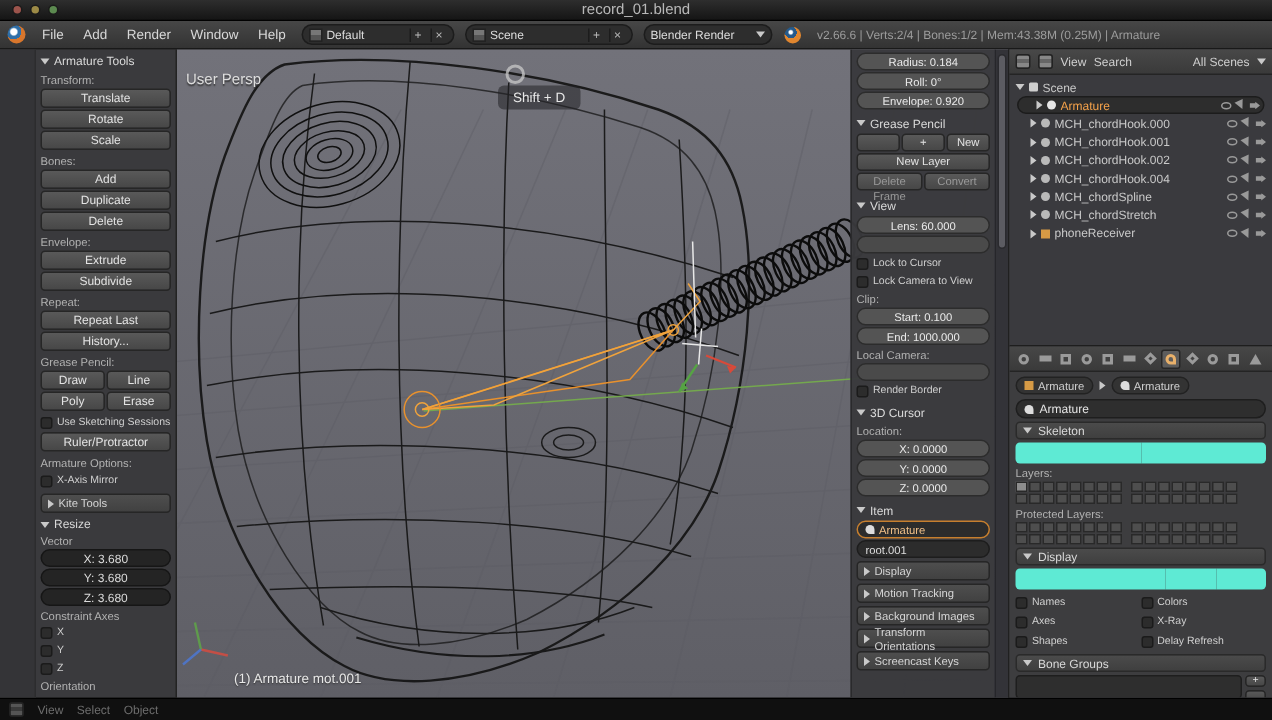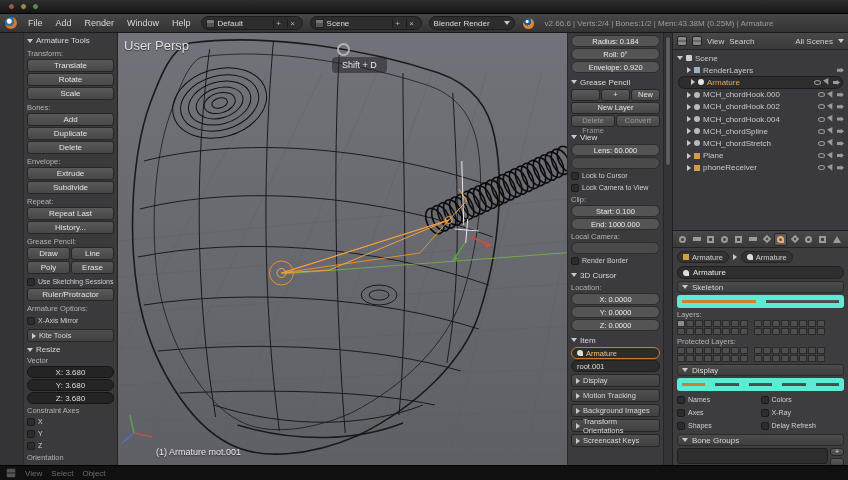--- a/index.html
+++ b/index.html
@@ -34,21 +34,21 @@
   .row2{display:flex;gap:1px}.row2 .btn{flex:1}
   .chk{display:flex;align-items:center;gap:3px;height:11px;margin:1px 0}
   .chk .bx{width:8px;height:8px;background:#2c2c2c;border:1px solid #1b1b1b;border-radius:2px;flex:none}
   .chk .tx{font-size:7px;color:#cfcfcf;white-space:nowrap}
   .collap{height:13px;background:linear-gradient(#4e4e4e,#414141);border:1px solid #262626;border-radius:3px;display:flex;align-items:center;gap:3px;padding:0 4px;font-size:7.5px;color:#d6d6d6;margin:2px 0}
   .op{margin-top:auto}
   .fldD{height:12px;background:#242424;border:1px solid #161616;border-radius:6px;color:#dcdcdc;font-size:8px;display:flex;align-items:center;justify-content:center;margin-bottom:1px}
   
   .viewport{flex:1;position:relative;overflow:hidden;background:linear-gradient(#72727a,#5f5f66)}
   #scene{position:absolute;inset:0;width:100%;height:100%}
-  .vlabel{position:absolute;left:6px;top:5px;font-size:13px;color:#dedede;text-shadow:0 1px 1px #333}
+  .vlabel{position:absolute;left:6px;top:15px;font-size:10px;color:#dedede;text-shadow:0 1px 1px #333}
   .olabel{position:absolute;left:38px;bottom:8px;font-size:9px;color:#e8e8e8;text-shadow:0 1px 1px #333}
   .scast{position:absolute;left:214px;top:24px;background:rgba(35,35,38,.55);border-radius:4px;padding:3px 10px;color:#e8e8e8;font-size:9px}
   .mcirc{position:absolute;left:219px;top:10px;width:13px;height:13px;border:2px solid #c9c9c9;border-radius:50%;opacity:.75}
   .vscroll{position:absolute;right:0;top:0;bottom:0;width:9px;background:#333338;border-left:1px solid #26262a}
   .vthumb{position:absolute;left:1px;right:1px;top:3px;height:130px;background:#5c5c62;border-radius:4px;border:1px solid #2a2a2e}
   
   .npanel{position:absolute;right:9px;top:0;bottom:0;width:96px;background:rgba(57,57,60,.96);border-left:1px solid #2a2a2c;padding:2px 3px;font-size:8px;overflow:hidden}
   .nf{height:12px;background:#545454;border:1px solid #2c2c2c;border-radius:6px;color:#eaeaea;display:flex;align-items:center;justify-content:center;margin-bottom:1px;font-size:7.5px;white-space:nowrap}
   .nf.empty{background:#4a4a4a}
   .ph{height:12px;display:flex;align-items:center;gap:3px;color:#dadada;font-size:8px;margin:3px 0 1px}
@@ -91,21 +91,21 @@
   .s-t{width:0;height:0;border-left:4px solid transparent;border-right:4px solid transparent;border-bottom:7px solid #9a9a9a}
   .ti.on .s-p{width:7px;height:7px;border:2px solid #e8b06a;border-radius:50% 50% 0 50%}
   .pbody{flex:1;padding:2px 4px;font-size:8px;color:#cfcfcf;overflow:hidden}
   .bcrumb{display:flex;align-items:center;gap:4px;height:14px}
   .chip{display:flex;align-items:center;gap:3px;background:#333;border:1px solid #222;border-radius:7px;height:12px;padding:0 5px;font-size:7.5px}
   .cub{width:6px;height:6px;background:#d69a45}
   .arm{width:6px;height:6px;background:#ddd;border-radius:50% 50% 0 50%}
   .namef{height:13px;background:#2e2e2e;border:1px solid #1e1e1e;border-radius:7px;display:flex;align-items:center;gap:4px;padding:0 5px;margin:2px 0;color:#e5e5e5;font-size:8px}
   .phead2{height:12px;display:flex;align-items:center;gap:4px;background:linear-gradient(#4b4b4b,#3f3f3f);border:1px solid #2a2a2a;border-radius:3px;padding:0 4px;margin:2px 0;color:#d8d8d8;font-size:8px}
   .segs{display:flex;margin:2px 0}
-  .seg{flex:1;height:13px;line-height:11px;text-align:center;font-size:6.8px;background:linear-gradient(#565656,#454545);border:5px solid #5eead4;color:#d8d8d8;white-space:nowrap;overflow:hidden}
+  .seg{flex:1;height:13px;line-height:11px;text-align:center;font-size:6.8px;background:linear-gradient(#565656,#454545);border:7px solid #5eead4;color:#d8d8d8;white-space:nowrap;overflow:hidden}
   .seg.on{background:#cf7f2e;color:#1c1c1c}
   .seg:first-child{border-radius:3px 0 0 3px}.seg:last-child{border-radius:0 3px 3px 0}
   .lgwrap{display:flex;gap:6px;margin:1px 0 2px}
   .lgrid{display:grid;grid-template-columns:repeat(8,8px);grid-auto-rows:7px;gap:1px}
   .lgrid i{background:#4e4e4e;border:1px solid #292929;display:block}
   .lgrid i.on{background:#8d8d8d}
   .ckrow{display:flex}.ckrow .chk{flex:1}
   .bglist{display:flex;gap:2px;margin-top:1px}
   .bgbox{flex:1;height:16px;background:#2e2e2e;border:1px solid #1e1e1e;border-radius:3px}
   .bgbtns{width:14px;display:flex;flex-direction:column;gap:1px}
@@ -118,20 +118,21 @@
 <body>
 
 <div id="app">
 
   <div class="titlebar">
     <div class="tl">
       <i class="r"></i>
       <i class="y"></i>
       <i class="g"></i>
     </div>
+    <div class="title">record_01.blend</div>
   </div>
 
   <div class="menubar">
     <span class="blogo"></span>
     <span class="menu">File</span>
     <span class="menu">Add</span>
     <span class="menu">Render</span>
     <span class="menu">Window</span>
     <span class="menu">Help</span>
     <div class="sel" style="width:102px">
@@ -424,45 +425,47 @@
           <span class="spacer"></span>
           <span>All Scenes</span>
           <span class="tri-d"></span>
         </div>
         <div class="obody">
           <div class="orow" style="padding-left:2px">
             <span class="tri-d"></span>
             <span class="ticn t-scene"></span>
             <span class="olab">Scene</span>
           </div>
-          <div class="orow" style="padding-left:12px">
-            <span class="tri-r"></span>
-            <span class="ticn t-rl"></span>
-            <span class="olab">RenderLayers</span>
-            <span class="i-cam"></span>
-          </div>
           <div class="orow sel" style="padding-left:12px">
             <span class="tri-r"></span>
             <span class="ticn t-arm"></span>
             <span class="olab">Armature</span>
             <span class="i-eye"></span>
             <span class="i-ptr"></span>
             <span class="i-cam"></span>
           </div>
           <div class="orow" style="padding-left:12px">
             <span class="tri-r"></span>
             <span class="ticn t-mch"></span>
             <span class="olab">MCH_chordHook.000</span>
             <span class="i-eye"></span>
             <span class="i-ptr"></span>
             <span class="i-cam"></span>
           </div>
           <div class="orow" style="padding-left:12px">
             <span class="tri-r"></span>
             <span class="ticn t-mch"></span>
+            <span class="olab">MCH_chordHook.001</span>
+            <span class="i-eye"></span>
+            <span class="i-ptr"></span>
+            <span class="i-cam"></span>
+          </div>
+          <div class="orow" style="padding-left:12px">
+            <span class="tri-r"></span>
+            <span class="ticn t-mch"></span>
             <span class="olab">MCH_chordHook.002</span>
             <span class="i-eye"></span>
             <span class="i-ptr"></span>
             <span class="i-cam"></span>
           </div>
           <div class="orow" style="padding-left:12px">
             <span class="tri-r"></span>
             <span class="ticn t-mch"></span>
             <span class="olab">MCH_chordHook.004</span>
             <span class="i-eye"></span>
@@ -474,28 +477,20 @@
             <span class="ticn t-mch"></span>
             <span class="olab">MCH_chordSpline</span>
             <span class="i-eye"></span>
             <span class="i-ptr"></span>
             <span class="i-cam"></span>
           </div>
           <div class="orow" style="padding-left:12px">
             <span class="tri-r"></span>
             <span class="ticn t-mch"></span>
             <span class="olab">MCH_chordStretch</span>
-            <span class="i-eye"></span>
-            <span class="i-ptr"></span>
-            <span class="i-cam"></span>
-          </div>
-          <div class="orow" style="padding-left:12px">
-            <span class="tri-r"></span>
-            <span class="ticn t-mesh"></span>
-            <span class="olab">Plane</span>
             <span class="i-eye"></span>
             <span class="i-ptr"></span>
             <span class="i-cam"></span>
           </div>
           <div class="orow" style="padding-left:12px">
             <span class="tri-r"></span>
             <span class="ticn t-mesh"></span>
             <span class="olab">phoneReceiver</span>
             <span class="i-eye"></span>
             <span class="i-ptr"></span>

